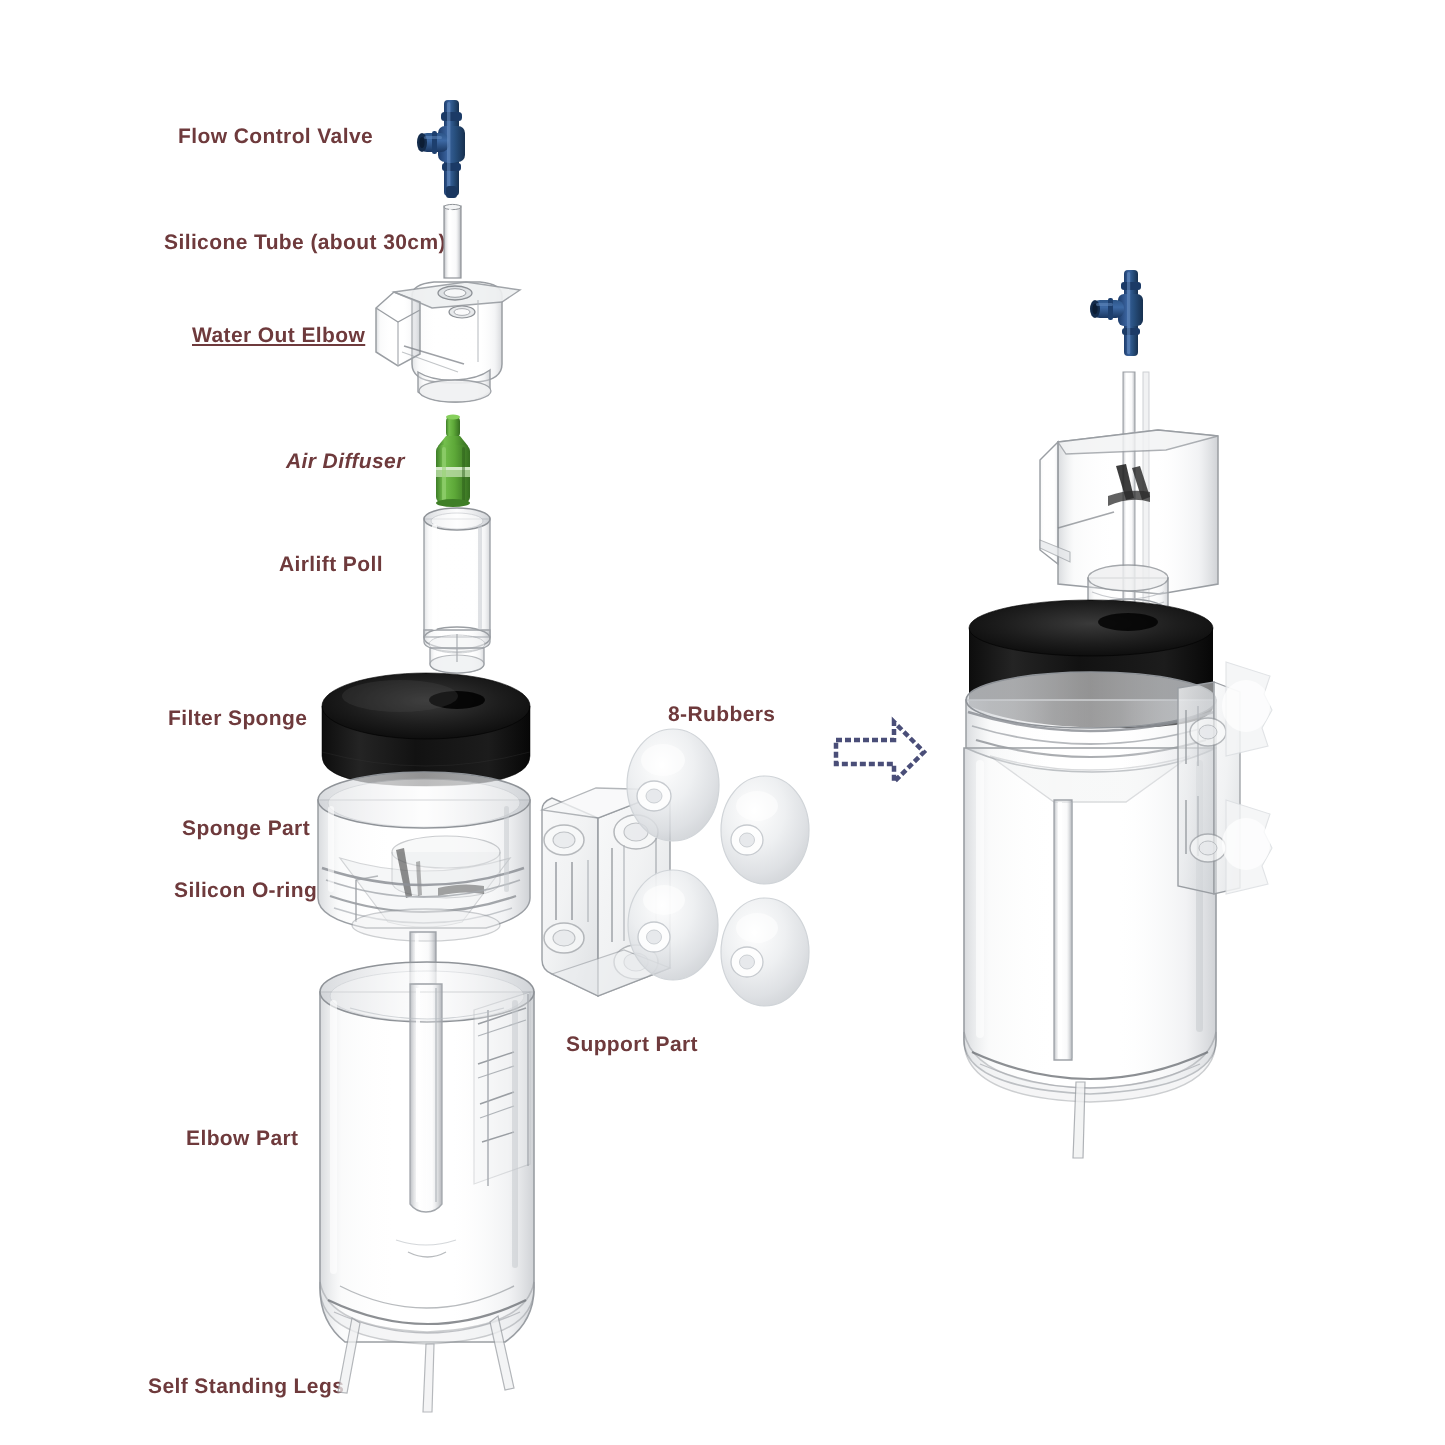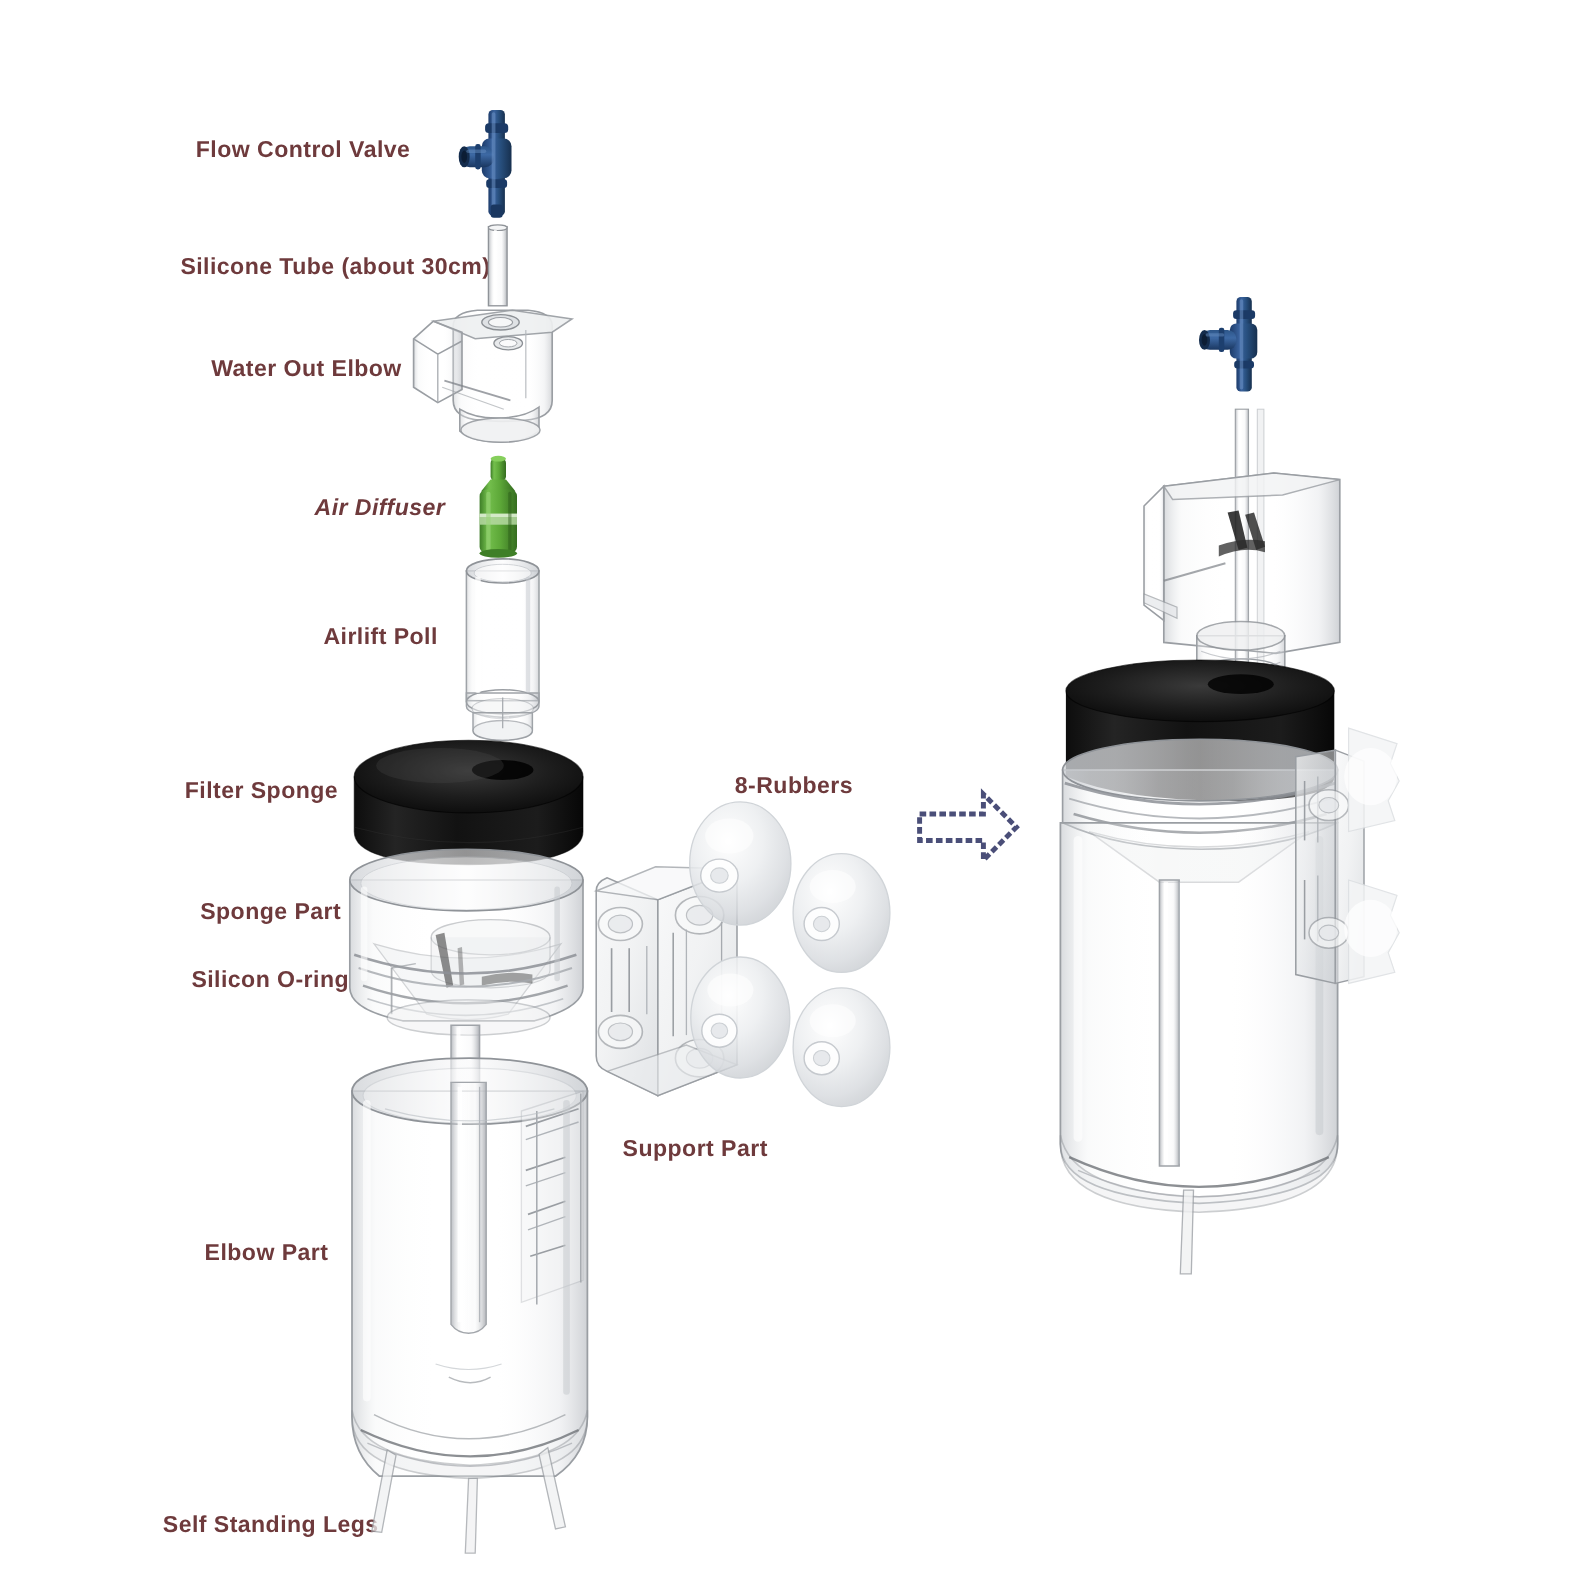--- a/index.html
+++ b/index.html
@@ -43,25 +43,25 @@
 </style>
 </head>
 <body>
 
 <div id="stage">
 
   <div class="label" style="left:178px; top:126px;">Flow Control Valve</div>
 
   <div class="label" style="left:164px; top:232px;">Silicone Tube (about 30cm)</div>
 
-  <div class="label" style="left:192px; top:325px;">Water Out Elbow</div>
+  <div class="label" style="left:192px; top:325px;text-decoration:underline;">Water Out Elbow</div>
 
   <div class="label" style="left:286px; top:451px;font-style:italic;">Air Diffuser</div>
 
-  <div class="label" style="left:294px; top:554px;margin-top:14px;">Airlift Poll</div>
+  <div class="label" style="left:279px; top:554px;">Airlift Poll</div>
 
   <div class="label" style="left:168px; top:708px;">Filter Sponge</div>
 
   <div class="label" style="left:182px; top:818px;">Sponge Part</div>
 
   <div class="label" style="left:174px; top:880px;">Silicon O-ring</div>
 
   <div class="label" style="left:186px; top:1128px;">Elbow Part</div>
 
   <div class="label" style="left:148px; top:1376px;">Self Standing Legs</div>

